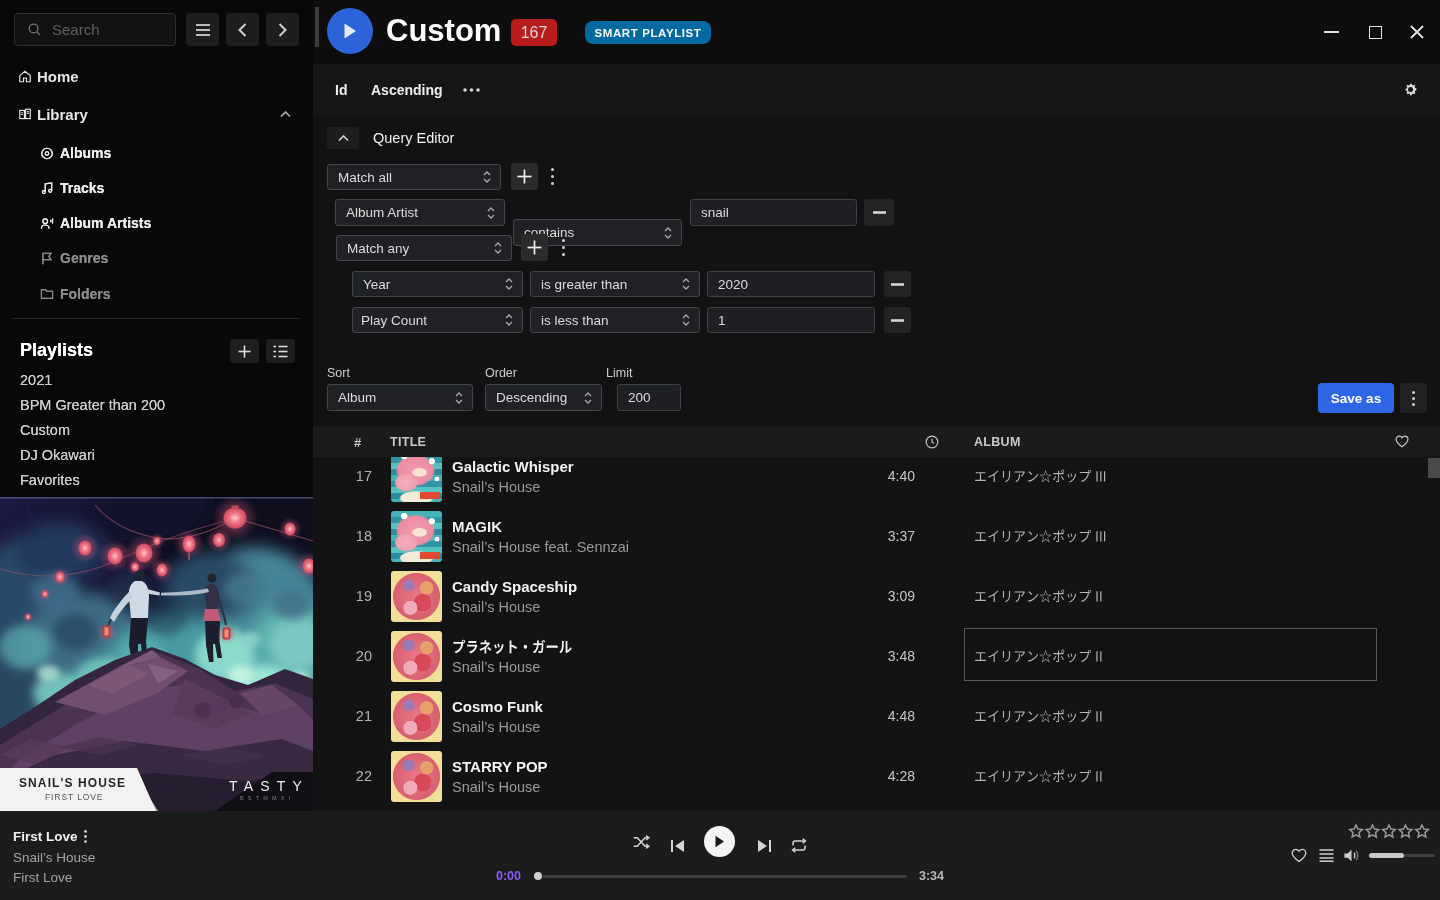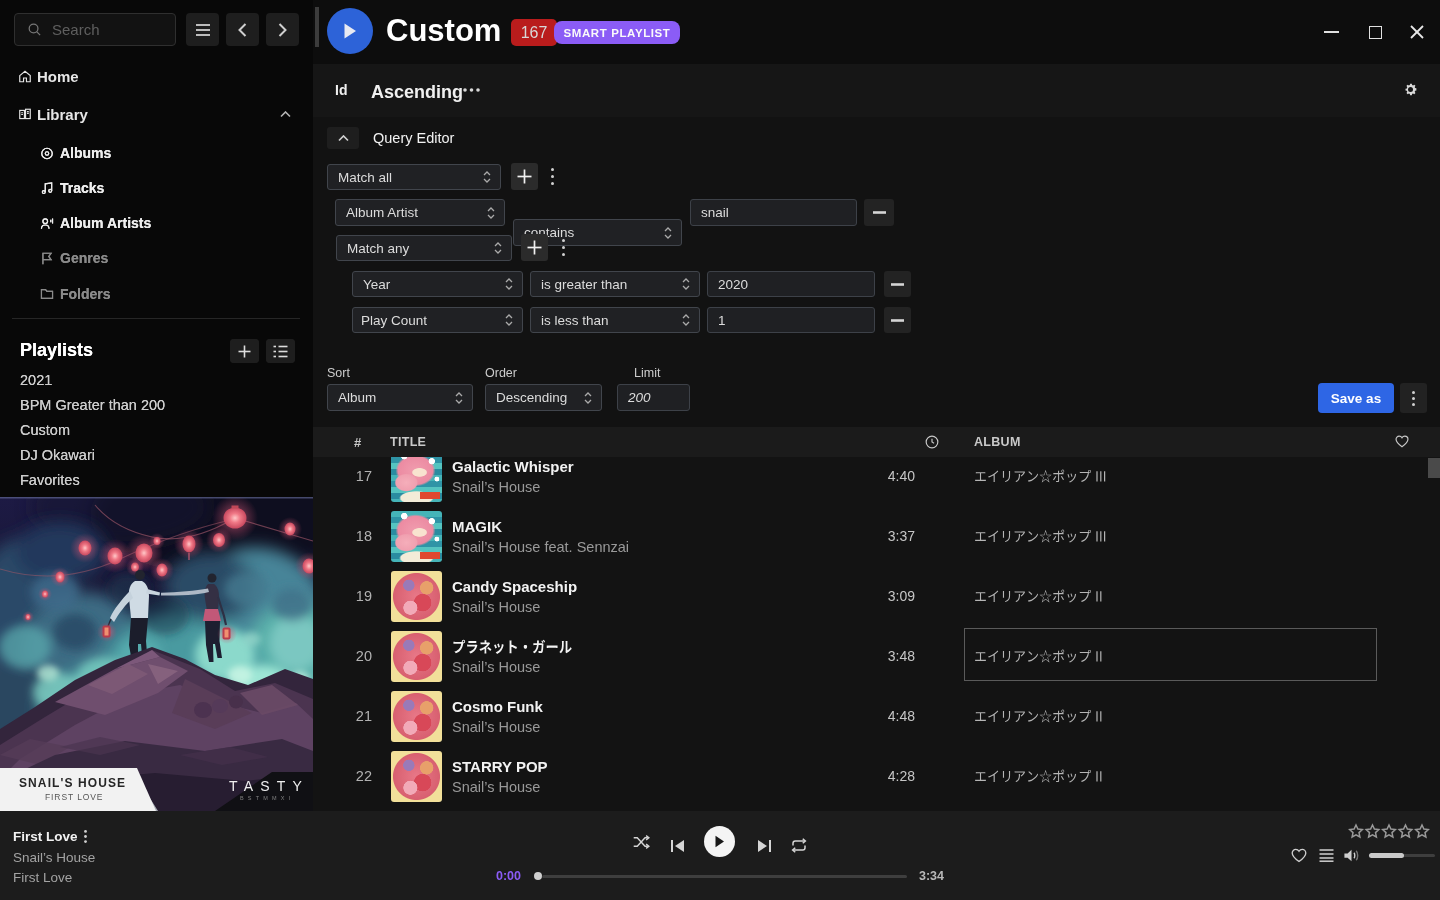--- a/index.html
+++ b/index.html
@@ -432,33 +432,33 @@
   </div>
   <div id="main">
     <div id="mheader">
       <div class="abs" style="left:14px; top:8px; width:46px; height:46px; border-radius:50%; background:#2d63d8; display:flex; align-items:center; justify-content:center;">
         <svg width="16" height="18" viewBox="0 0 16 18">
             <path d="M2.5 1.5 L14 9 L2.5 16.5 Z" fill="#e8eaf2"></path>
           </svg>
       </div>
       <div class="abs" style="left:73px; top:13px; color:#ffffff; font-size:31px; font-weight:bold;">Custom</div>
       <div class="abs" style="left:198px; top:19px; width:46px; height:27px; background:#b91c1c; border-radius:5px; color:#d8d8d8; font-size:16px; display:flex; align-items:center; justify-content:center;">167</div>
-      <div class="abs" style="left:241px; top:21px; width:126px; height:23px; background:#8b5cf6; border-radius:8px; color:#fafafa; font-size:11.5px; font-weight:bold; letter-spacing:0.6px; display:flex; align-items:center; justify-content:center;">SMART PLAYLIST</div>
+      <div class="abs" style="left:272px; top:21px; width:126px; height:23px; background:#0369a1; border-radius:8px; color:#fafafa; font-size:11.5px; font-weight:bold; letter-spacing:0.6px; display:flex; align-items:center; justify-content:center;">SMART PLAYLIST</div>
       <svg class="abs" style="left:1011px; top:31px" width="15" height="2" viewBox="0 0 15 2">
           <line x1="0" y1="1" x2="15" y2="1" stroke="#e0e0e0" stroke-width="2"></line>
         </svg>
       <div class="abs" style="left:1056px; top:26px; width:13px; height:13px; border:1.5px solid #e0e0e0;"></div>
       <svg class="abs" style="left:1097px; top:25px" width="14" height="14" viewBox="0 0 14 14" stroke="#e8e8e8" stroke-width="1.8">
           <line x1="1" y1="1" x2="13" y2="13"></line>
           <line x1="13" y1="1" x2="1" y2="13"></line>
         </svg>
     </div>
     <div id="toolbar">
       <div class="abs" style="left:22px; top:18px; color:#f0f0f0; font-size:14px; font-weight:bold;">Id</div>
-      <div class="abs" style="left:58px; top:18px; color:#f0f0f0; font-size:18px; font-weight:bold;text-align:right;">Ascending</div>
+      <div class="abs" style="left:58px; top:18px; color:#f0f0f0; font-size:14px; font-weight:bold;text-align:right;">Ascending</div>
       <svg class="abs" style="left:150px; top:24px" width="17" height="4" viewBox="0 0 17 4" fill="#d8d8d8">
           <circle cx="2" cy="2" r="1.8"></circle>
           <circle cx="8.5" cy="2" r="1.8"></circle>
           <circle cx="15" cy="2" r="1.8"></circle>
         </svg>
       <svg class="abs" style="left:1090px; top:18px" width="15" height="15" viewBox="0 0 24 24" fill="#d9d9d9">
           <path d="M12 8a4 4 0 1 0 0 8 4 4 0 0 0 0-8zm9.4 5.6l-2.1.5a7.6 7.6 0 0 1-.6 1.5l1.2 1.9-1.9 1.9-1.9-1.2c-.5.3-1 .5-1.5.6l-.5 2.2h-2.7l-.5-2.2c-.5-.1-1-.3-1.5-.6l-1.9 1.2-1.9-1.9 1.2-1.9c-.3-.5-.5-1-.6-1.5l-2.2-.5v-2.7l2.2-.5c.1-.5.3-1 .6-1.5L5.6 6.1l1.9-1.9 1.9 1.2c.5-.3 1-.5 1.5-.6l.5-2.2h2.7l.5 2.2c.5.1 1 .3 1.5.6l1.9-1.2 1.9 1.9-1.2 1.9c.3.5.5 1 .6 1.5l2.1.5v2.6z"></path>
           <circle cx="12" cy="12" r="2.6" fill="#161616"></circle>
         </svg>
     </div>
@@ -542,30 +542,30 @@
           </svg></div>
       <div class="inp" style="left:394px; top:190px; width:168px; height:26px;">1</div>
       <div class="mbtn" style="left:571px; top:190px; width:27px; height:26px;">
           <svg width="13" height="3" viewBox="0 0 13 3">
             <line x1="0" y1="1.5" x2="13" y2="1.5" stroke="#d5d5d5" stroke-width="2.6"></line>
           </svg>
         </div>
 
       <div class="qlabel" style="left:14px; top:249px;">Sort</div>
       <div class="qlabel" style="left:172px; top:249px;">Order</div>
-      <div class="qlabel" style="left:321px; top:249px;">Limit</div>
+      <div class="qlabel" style="left:293px; top:249px;">Limit</div>
       <div class="sel" style="left:14px; top:267px; width:146px; height:27px;">Album<svg class="udsvg" width="8" height="12" viewBox="0 0 8 12" fill="none" stroke="#aaaaaa" stroke-width="1.3">
             <polyline points="1,4 4,1 7,4"></polyline>
             <polyline points="1,8 4,11 7,8"></polyline>
           </svg></div>
       <div class="sel" style="left:172px; top:267px; width:117px; height:27px;">Descending<svg class="udsvg" width="8" height="12" viewBox="0 0 8 12" fill="none" stroke="#aaaaaa" stroke-width="1.3">
             <polyline points="1,4 4,1 7,4"></polyline>
             <polyline points="1,8 4,11 7,8"></polyline>
           </svg></div>
-      <div class="inp" style="left:304px; top:267px; width:73px; height:27px;font-style:italic;">200</div>
+      <div class="inp" style="left:304px; top:267px; width:64px; height:27px;">200</div>
       <div class="abs" style="left:1005px; top:266px; width:76px; height:30px; background:#2e66e5; border-radius:4px; color:#ffffff; font-size:13.5px; font-weight:bold; display:flex; align-items:center; justify-content:center;">Save as</div>
       <div class="mbtn" style="left:1087px; top:266px; width:27px; height:30px; background:#222222;">
           <svg width="3" height="15" viewBox="0 0 3 15" fill="#d0d0d0">
             <circle cx="1.5" cy="1.5" r="1.5"></circle>
             <circle cx="1.5" cy="7.5" r="1.5"></circle>
             <circle cx="1.5" cy="13.5" r="1.5"></circle>
           </svg>
         </div>
     </div>
     <div id="thead">

